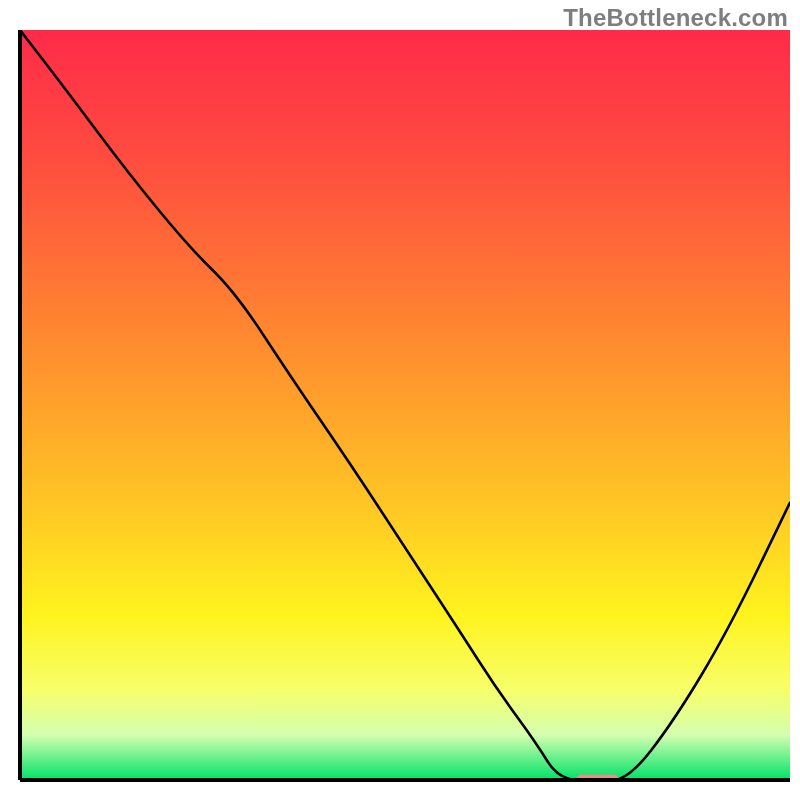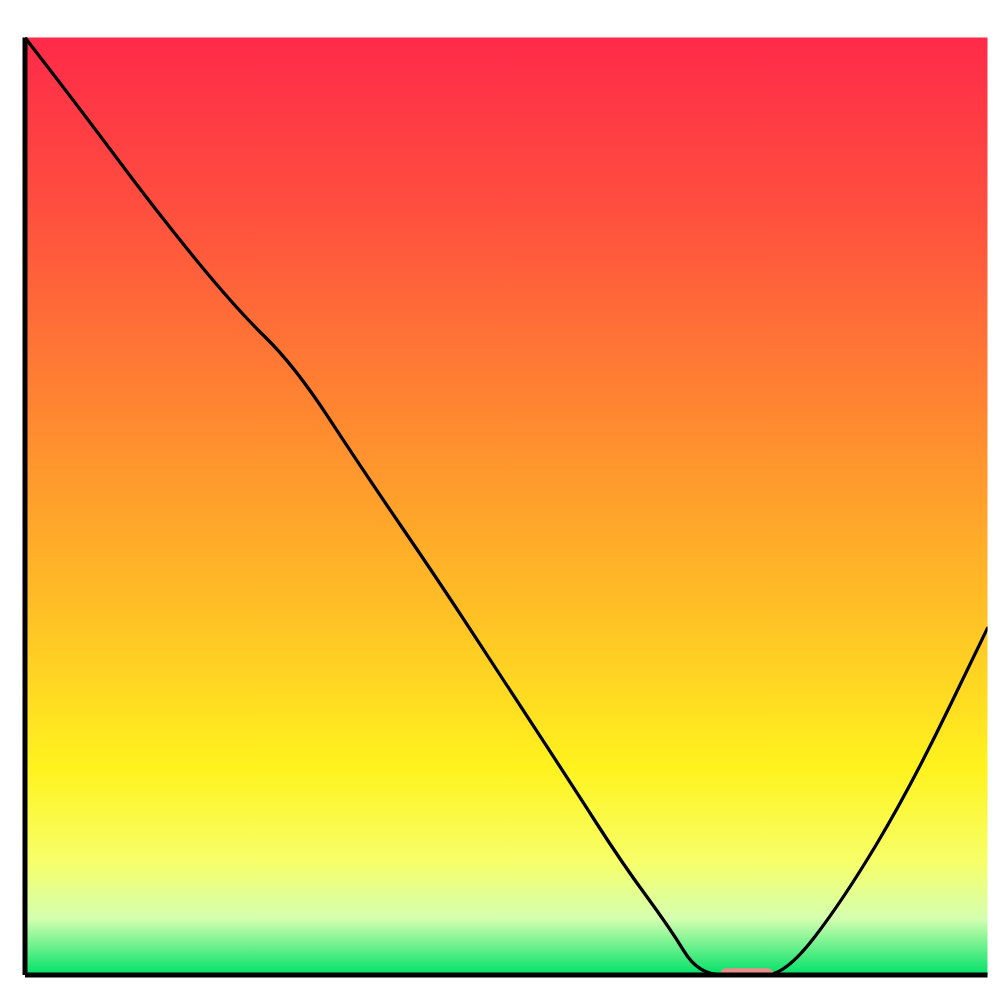--- a/index.html
+++ b/index.html
@@ -27,20 +27,21 @@
     z-index: 10;
   }
   svg {
     display: block;
   }
 </style>
 </head>
 <body>
 
 <div class="stage">
+  <div class="watermark">TheBottleneck.com</div>
 
   <svg id="chart-svg" width="800" height="800" viewBox="0 0 800 800">
     <defs>
       <linearGradient id="bg-grad" x1="0" y1="0" x2="0" y2="1">
           <stop offset="0.00%" stop-color="#ff2a49"></stop>
           <stop offset="18.00%" stop-color="#ff4e3f"></stop>
           <stop offset="42.00%" stop-color="#ff8c2f"></stop>
           <stop offset="62.00%" stop-color="#ffc225"></stop>
           <stop offset="78.00%" stop-color="#fff31e"></stop>
           <stop offset="88.00%" stop-color="#f7ff6a"></stop>

